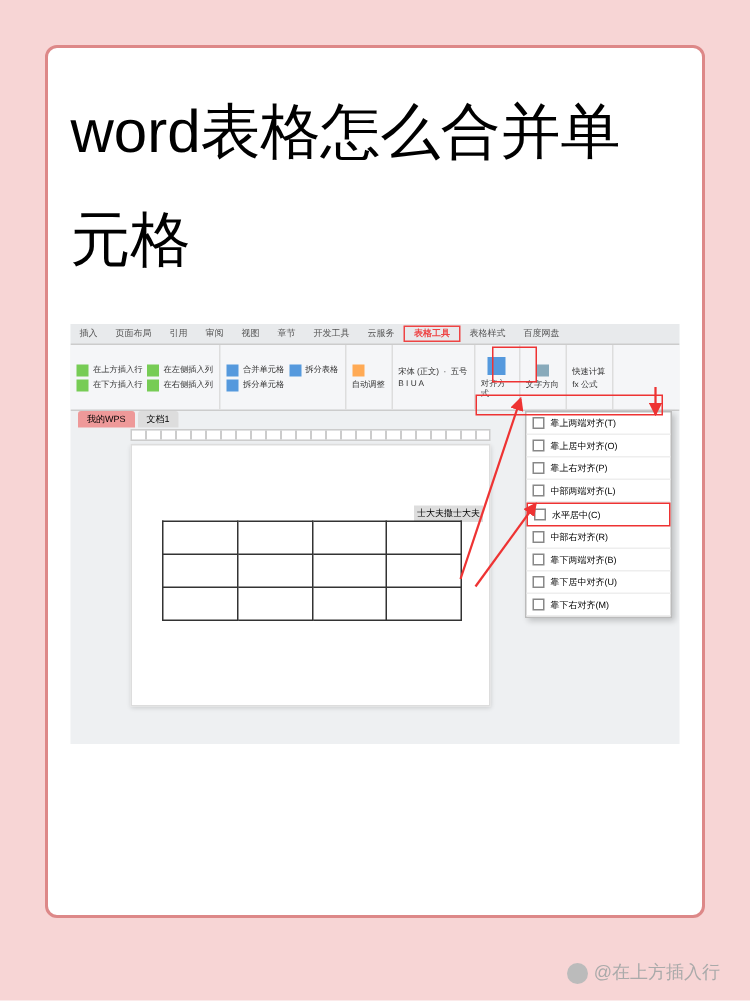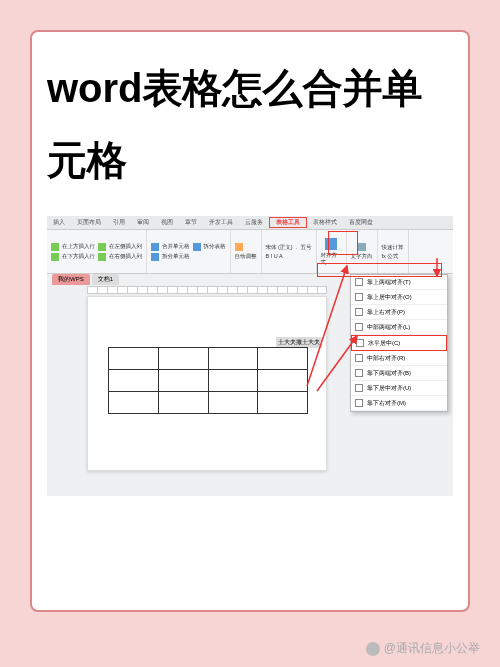--- a/index.html
+++ b/index.html
@@ -17,21 +17,21 @@
       left: 30px;
       right: 30px;
       bottom: 55px;
       background: #fff;
       border: 2px solid #d88;
       border-radius: 8px;
       padding: 20px 15px;
     }
     .title {
       font-size: 40px;
-      font-weight: 700;
+      font-weight: 400;
       line-height: 1.8;
       color: #000;
       margin-bottom: 20px;
     }
     .screenshot {
       position: relative;
       width: 100%;
       height: 280px;
       background: #eef0f2;
       font-size: 7px;
@@ -344,14 +344,14 @@
         </defs>
       <line x1="260" y1="170" x2="300" y2="50" stroke="#e33" stroke-width="1.5" marker-end="url(#ah)"></line>
       <line x1="270" y1="175" x2="310" y2="120" stroke="#e33" stroke-width="1.5" marker-end="url(#ah)"></line>
       <line x1="390" y1="42" x2="390" y2="60" stroke="#e33" stroke-width="1.5" marker-end="url(#ah)"></line>
     </svg>
   </div>
 </div>
 
 <div class="watermark">
   <span class="wm-ic"></span>
-  <span>@通讯信息小公举</span>
+  <span>@在上方插入行</span>
 </div>
 
 </body></html>

